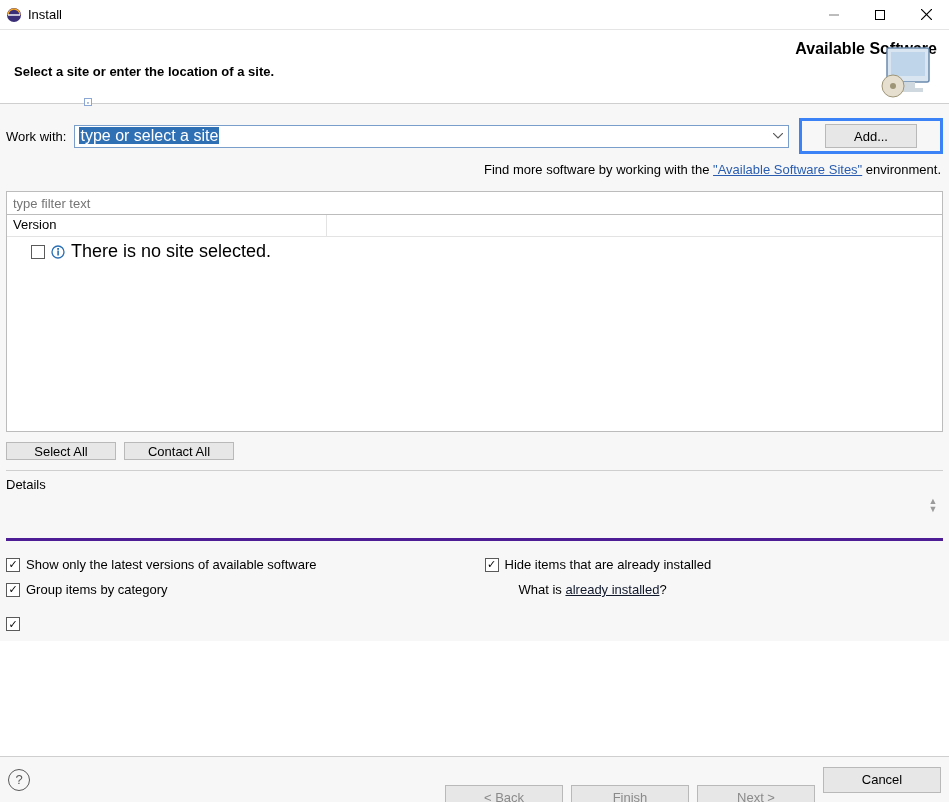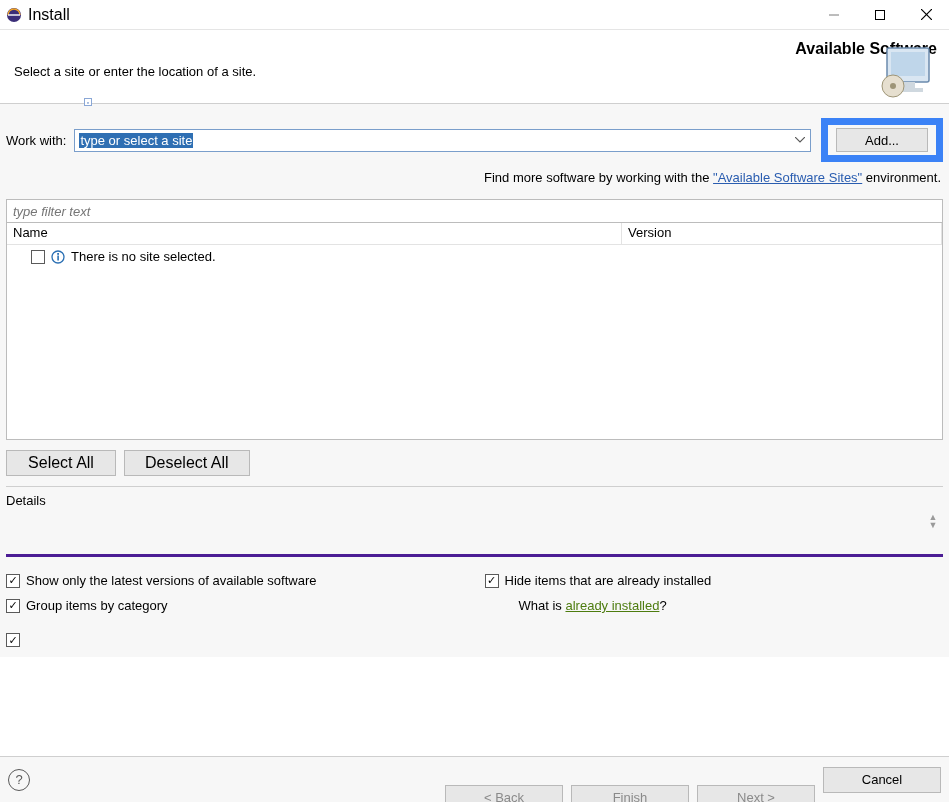--- a/index.html
+++ b/index.html
@@ -18,21 +18,21 @@
     align-items: center;
     height: 30px;
     padding: 0 0 0 6px;
     background: #fff;
     border-bottom: 1px solid #e5e5e5;
   }
   .titlebar .app-icon {
     width: 16px; height: 16px;
     margin-right: 6px;
   }
-  .titlebar .title { flex: 0 0 auto; font-size: 16px; }
+  .titlebar .title { flex: 0 0 auto; font-size: 13px; }
   .titlebar .spacer { flex: 1 1 auto; }
   .titlebar .winbtn {
     width: 46px; height: 30px;
     display: flex; align-items: center; justify-content: center;
   }
   .titlebar .winbtn svg { stroke: #000; }
 
   .header {
     position: relative;
     padding: 10px 12px 24px 6px;
@@ -42,20 +42,21 @@
   .header h1 {
     margin: 0 0 6px 0;
     font-size: 16px;
     font-weight: 600;
     text-align: right;
   }
   .header .subtitle {
     margin-left: 8px;
     font-size: 13px;
     color: #000;
+    font-weight: bold;
   }
   .header .header-icon {
     position: absolute;
     right: 10px;
     top: 12px;
     width: 64px;
     height: 64px;
   }
 
   .body {
@@ -95,29 +96,29 @@
     background: #fff;
   }
   .combo .combo-text {
     flex: 1;
     padding: 0 4px;
   }
   .combo .combo-text span {
     background: #2f6fb3;
     color: #fff;
     padding: 0 1px;
-    font-size: 13px;
+    font-size: 16px;
   }
   .combo .chev {
     width: 20px; height: 100%;
     display:flex;align-items:center;justify-content:center;
   }
   .add-wrap {
-    border: 7px solid #3b82f6;
-    padding: 3px 8px;
+    border: 3px solid #3b82f6;
+    padding: 3px 23px;
     margin-left: 2px;
   }
   .add-btn {
     width: 92px;
     height: 24px;
     background: #e7e7e7;
     border: 1px solid #b9b9b9;
     font-size: 13px;
   }
 
@@ -127,21 +128,20 @@
     padding: 2px 2px 14px 0;
   }
   .findmore a { color: #2a5db0; text-decoration: underline; }
 
   .filter-input {
     width: 100%;
     height: 24px;
     border: 1px solid #bcbcbc;
     padding: 0 6px;
     font-size: 13px;
-    font-style: italic;
     color: #6b6b6b;
     background: #fff;
   }
 
   .tree {
     border: 1px solid #bcbcbc;
     background: #fff;
     height: 218px;
     margin-top: -1px;
   }
@@ -155,40 +155,40 @@
     padding: 2px 6px;
     border-right: 1px solid #e3e3e3;
   }
   .tree-header .col-name { flex: 1 1 auto; }
   .tree-header .col-version { width: 320px; }
   .tree-row {
     display: flex;
     align-items: center;
     padding: 4px 6px 4px 24px;
     gap: 6px;
-    font-size: 13px;
+    font-size: 18px;
   }
   .tree-row .cb {
     width: 14px; height: 14px;
     border: 1px solid #5a5a5a;
     background: #fff;
   }
   .tree-row .info-icon svg { display:block; }
 
   .sel-buttons {
     display: flex;
     gap: 8px;
     padding: 10px 0;
   }
   .std-btn {
-    height: 26px;
+    height: 18px;
     padding: 0 20px;
     background: #e7e7e7;
     border: 1px solid #b9b9b9;
-    font-size: 16px;
+    font-size: 13px;
     min-width: 110px;
   }
 
   .details {
     border-top: 1px solid #cfcfcf;
     border-bottom: 3px solid #4c1d95;
     position: relative;
   }
   .details .details-label {
     font-size: 13px;
@@ -216,21 +216,21 @@
   .options label { display: flex; align-items: center; gap: 6px; }
   .options .chk {
     width: 14px; height: 14px;
     border: 1px solid #5a5a5a;
     background: #fff;
     display: flex; align-items:center; justify-content:center;
     font-size: 11px;
     line-height: 11px;
   }
   .options .whatis { padding-left: 34px; }
-  .options a { color: #4d7c0f; text-decoration: underline; }
+  .options a { color: #0f172a; text-decoration: underline; }
 
   .footer {
     position: absolute;
     bottom: 0; left: 0; right: 0;
     height: 46px;
     border-top: 1px solid #cfcfcf;
     background: #f7f7f7;
     display: flex;
     align-items: center;
     padding: 0 8px;
@@ -326,40 +326,39 @@
   <div class="findmore">
     <span>Find more software by working with the </span><a href="#">"Available Software Sites"</a><span> environment.</span>
   </div>
 
   
   <input class="filter-input" placeholder="type filter text" style="">
 
   
   <div class="tree">
     <div class="tree-header">
-      <div class="col col-name">Name</div>
       <div class="col col-version">Version</div>
     </div>
     <div class="tree-row">
       <div class="cb"></div>
       <span class="info-icon">
         <svg width="14" height="14">
               <circle cx="7" cy="7" r="6" fill="none" stroke="#2a6fb3" stroke-width="1.3"></circle>
               <rect x="6.3" y="5.5" width="1.6" height="5" fill="#2a6fb3"></rect>
               <rect x="6.2" y="3" width="1.8" height="1.8" fill="#2a6fb3"></rect>
             </svg>
       </span>
       <span>There is no site selected.</span>
     </div>
   </div>
 
   
   <div class="sel-buttons">
     <button class="std-btn">Select All</button>
-    <button class="std-btn">Deselect All</button>
+    <button class="std-btn">Contact All</button>
   </div>
 
   
   <div class="details">
     <div class="details-label">Details</div>
     <div class="updown">▲<br>▼</div>
   </div>
 
   
   <div class="options">

